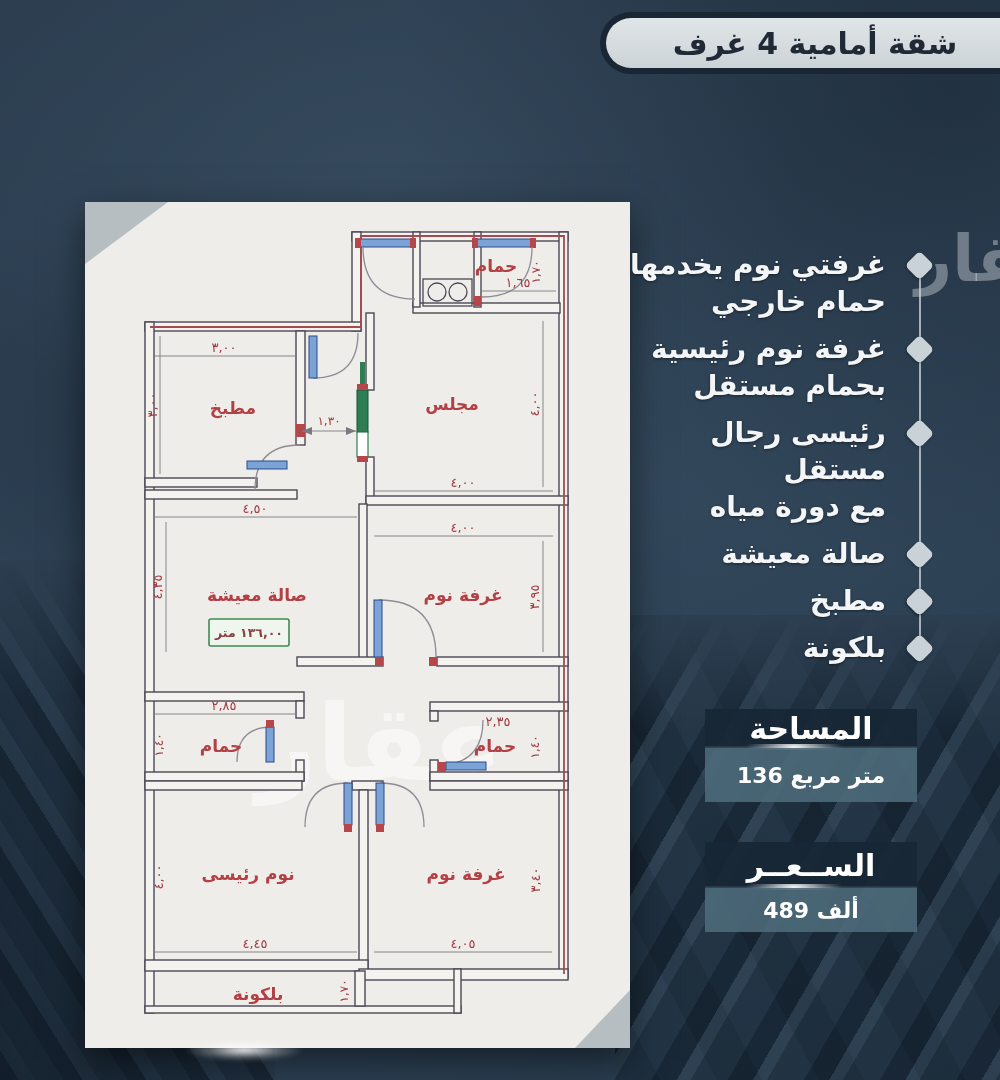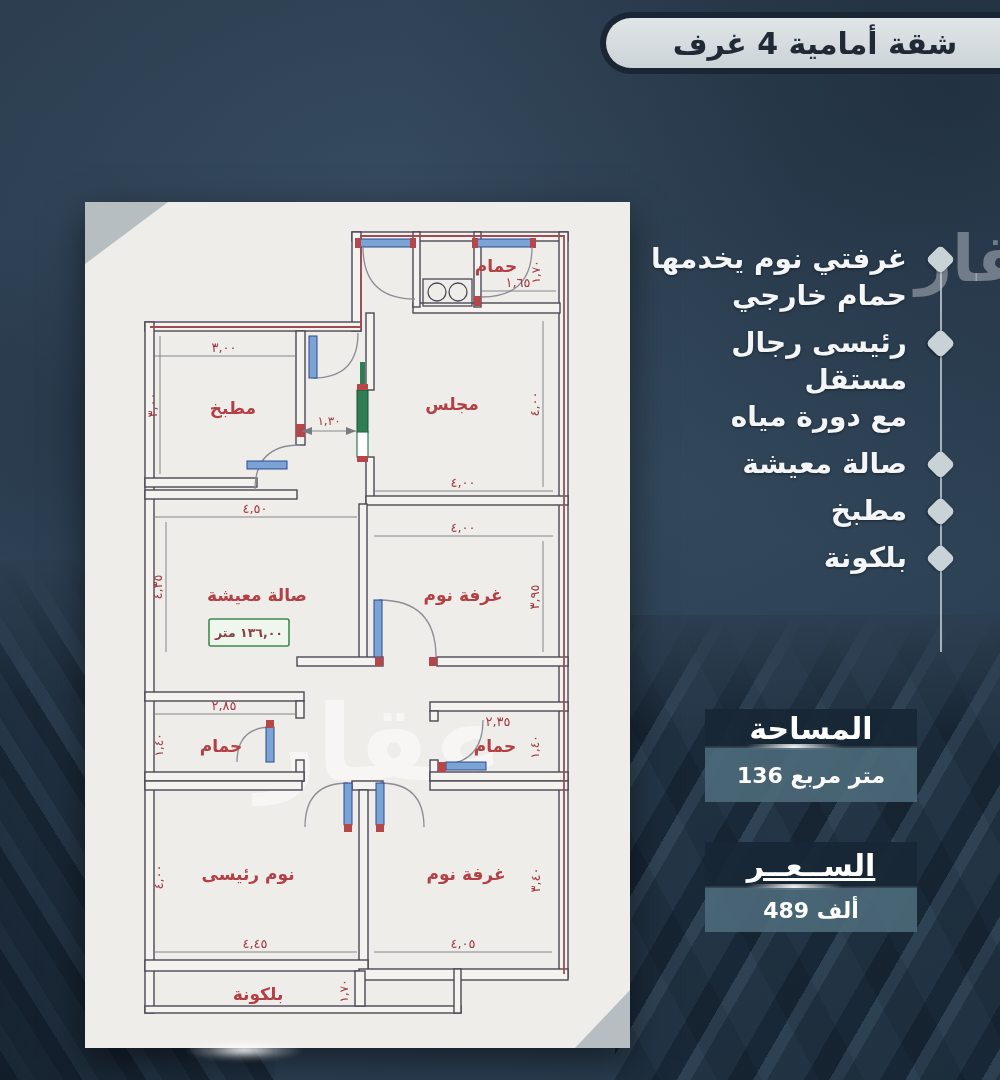--- a/index.html
+++ b/index.html
@@ -36,39 +36,39 @@
   .sheet{position:absolute;left:85px;top:202px;width:545px;height:846px;
      background:#efede9;box-shadow:0 12px 34px rgba(0,0,0,.5);}
   .sheet svg{display:block;}
   .sheet-glow{position:absolute;left:172px;top:1035px;width:160px;height:30px;
      background:radial-gradient(50% 50% at 45% 50%, rgba(255,255,255,.95), rgba(255,255,255,.28) 45%, transparent 75%);
      filter:blur(2px);}
   .edge-mark{position:absolute;right:-66px;top:222px;color:rgba(255,255,255,.34);
      font-size:64px;font-weight:bold;}
 
   
-  .features{position:absolute;left:628px;top:240px;width:306px;direction:rtl;color:#f3f5f6;margin-left:21px;}
+  .features{position:absolute;left:628px;top:246px;width:306px;direction:rtl;color:#f3f5f6;}
   .feat{position:relative;padding-right:48px;text-align:right;font-size:28px;
         font-weight:bold;line-height:37px;text-shadow:0 1px 3px rgba(0,0,0,.45);}
   .feat.two{margin-bottom:10px;}
   .feat.one{margin-bottom:10px;}
   .feat-label{white-space:pre-line;display:block;}
   .bullet{position:absolute;right:4px;top:9px;width:21px;height:21px;border-radius:5px;
           background:#c9d2d6;transform:rotate(45deg);box-shadow:0 1px 3px rgba(0,0,0,.35);}
   .feat-line{position:absolute;right:13px;top:20px;width:2px;height:392px;
              background:rgba(198,208,214,.8);}
 
   
   .ib{position:absolute;left:705px;width:212px;display:flex;align-items:center;
       justify-content:center;color:#fff;font-weight:bold;}
   .ib-header{background:rgba(24,39,53,.93);font-size:30px;text-align:center;}
   .ib-value{background:rgba(77,106,122,.9);font-size:22px;}
   .area-header{top:709px;height:39px;}
   .area-value{top:748px;height:54px;}
-  .price-header{top:842px;height:46px;text-decoration:underline;}
+  .price-header{top:842px;height:46px;}
   .price-value{top:888px;height:44px;text-align:right;}
   .flare{position:absolute;left:705px;width:212px;height:6px;
      background:
        radial-gradient(60px 16px at 42% 50%, rgba(255,255,255,.95), rgba(255,255,255,.25) 55%, transparent 80%),
        linear-gradient(transparent 40%, rgba(255,255,255,.45) 50%, transparent 62%);}
   .flare-area{top:744px;} .flare-price{top:884px;}
 </style>
 </head>
 <body>
 
@@ -257,20 +257,22 @@
 
   <div class="features">
     <div class="feat-line"></div>
     <div class="feat two">
       <span class="bullet"></span>
       <span class="feat-label">غرفتي نوم يخدمها
 حمام خارجي</span>
     </div>
     <div class="feat two">
       <span class="bullet"></span>
+      <span class="feat-label">غرفة نوم رئيسية
+بحمام مستقل</span>
     </div>
     <div class="feat two">
       <span class="bullet"></span>
       <span class="feat-label">رئيسى رجال مستقل
 مع دورة مياه</span>
     </div>
     <div class="feat one">
       <span class="bullet"></span>
       <span class="feat-label">صالة معيشة</span>
     </div>

